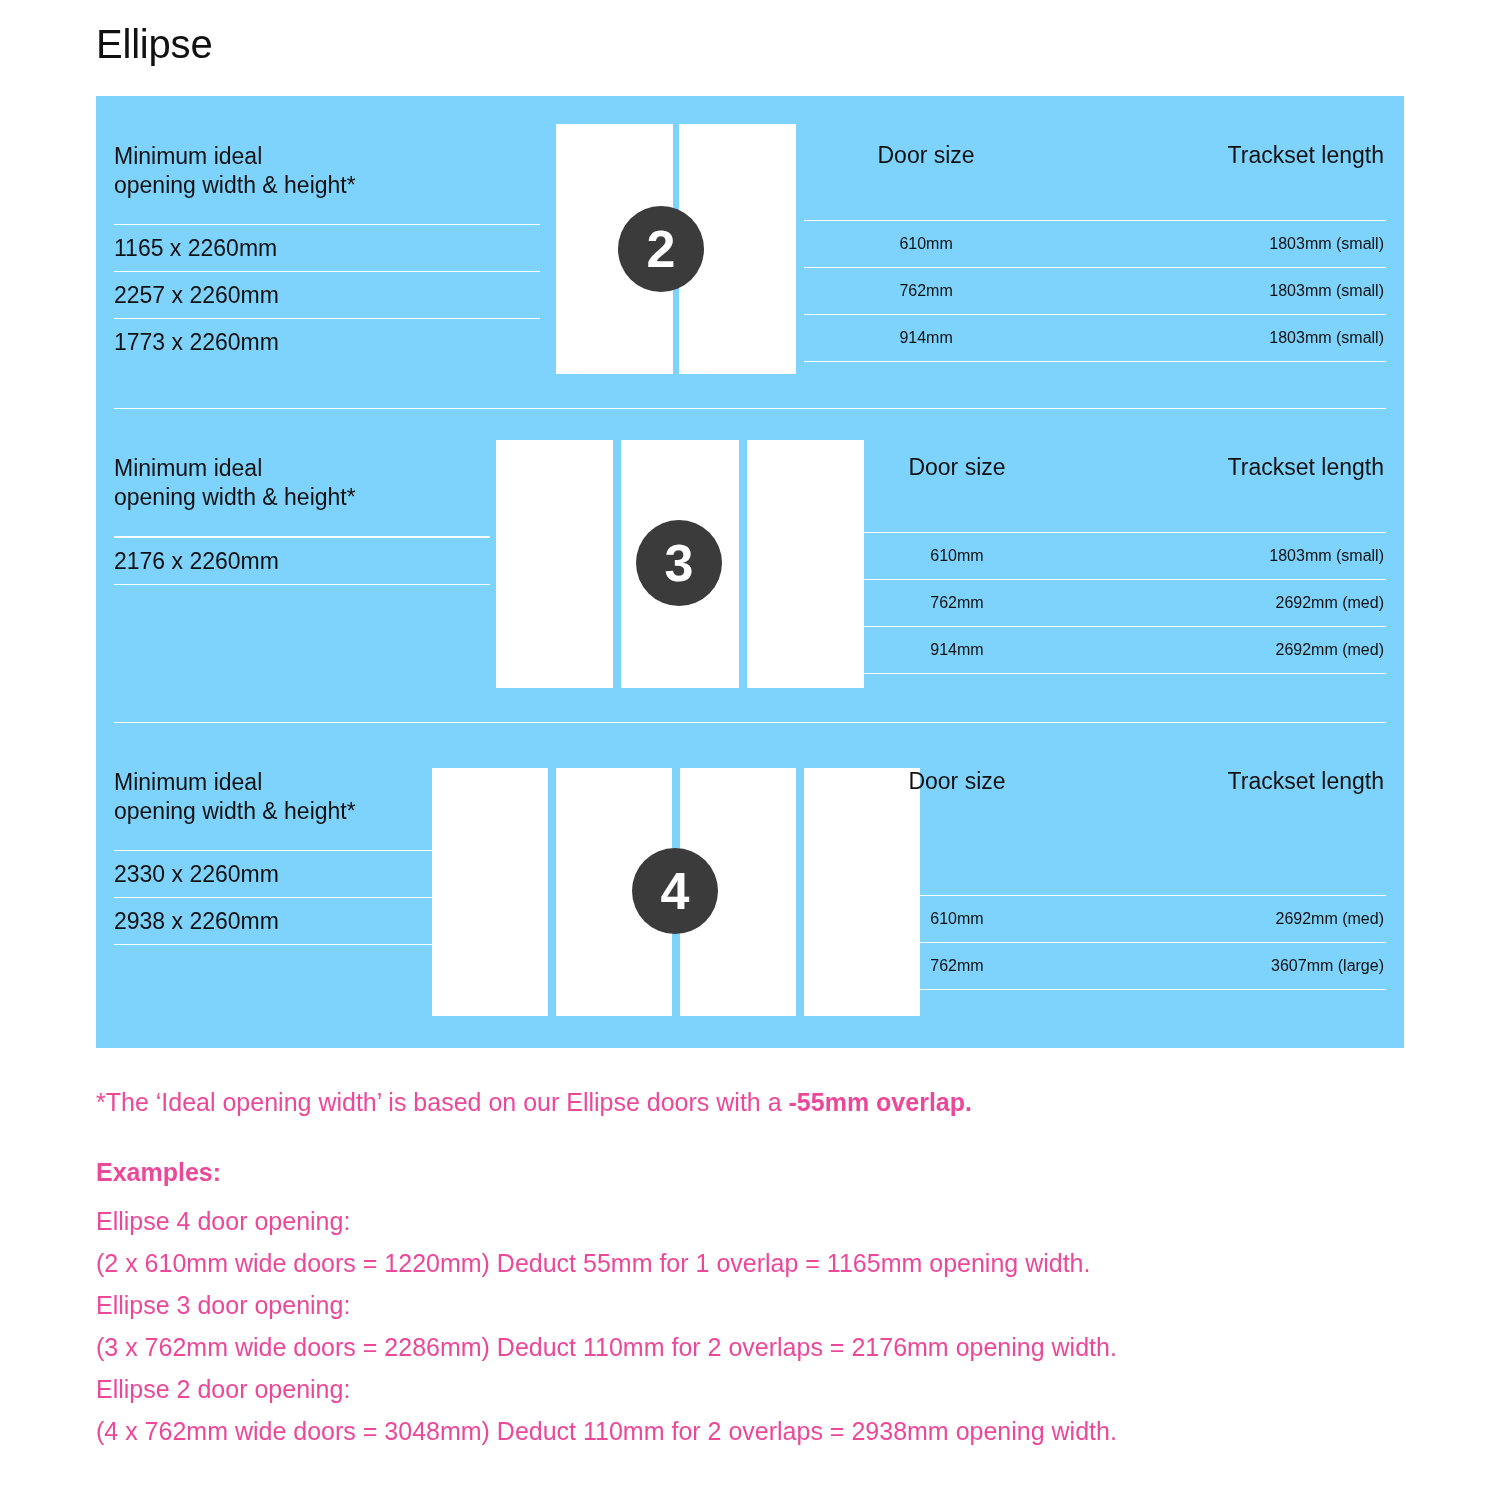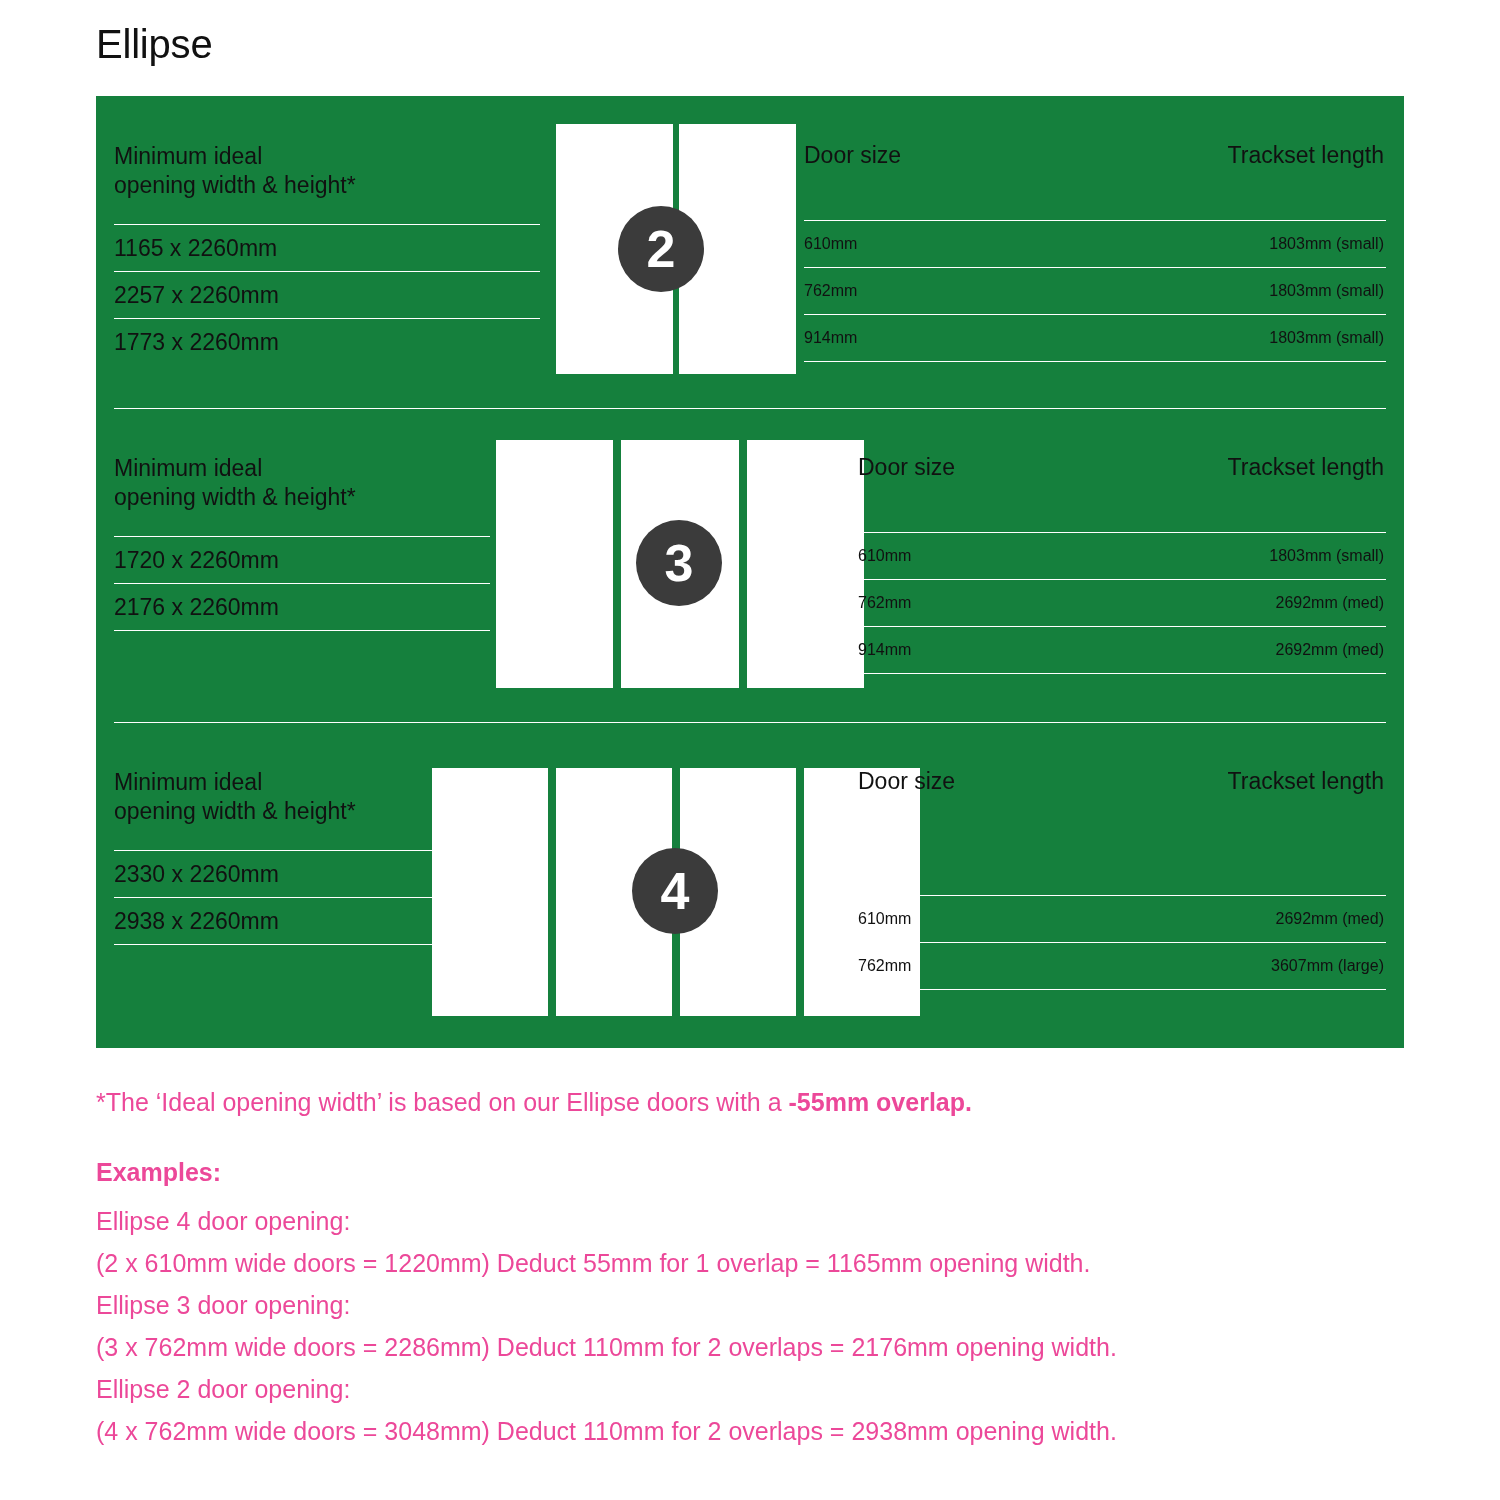--- a/index.html
+++ b/index.html
@@ -21,21 +21,21 @@
     font-size: 40px;
     font-weight: 400;
     letter-spacing: -0.2px;
     color: #111;
   }
   .panel {
     position: absolute;
     left: 96px; top: 96px;
     width: 1308px;
     height: 952px;
-    background: #15803d;
+    background: #7dd3fc;
   }
   .block {
     position: absolute;
     left: 0;
     width: 100%;
   }
   .block-sep {
     position: absolute;
     left: 18px;
     width: 1272px;
@@ -76,21 +76,21 @@
     display: flex;
     font-size: 23px;
     color: #111;
   }
   .rrow {
     display: flex;
     font-size: 16px;
     line-height: 46px;
     color: #111;
   }
-  .c-door  { width: 270px; text-align: left; padding-right: 18px; white-space: nowrap; }
+  .c-door  { width: 270px; text-align: center; padding-right: 18px; white-space: nowrap; }
   .c-track { width: 330px; text-align: right; padding-right: 2px; white-space: nowrap; }
 
   
   .doors {
     position: absolute;
     display: flex;
   }
   .door {
     background: #ffffff;
     height: 100%;
@@ -169,21 +169,20 @@
       </div>
     </div>
 
     <div class="block-sep" style="top:312px;"></div>
 
     <div class="block" style="top:312px;height:312px;">
       <div class="leftcol" style="top:46px;">
         <div class="lead">Minimum ideal
 opening width &amp; height*</div>
         <div class="rowline" style="margin-top:24px;width:376px;"></div>
-        <div class="lrow">1720 x 2260mm</div>
         <div class="rowline" style="width:376px;"></div>
         <div class="lrow">2176 x 2260mm</div>
         <div class="rowline" style="width:376px;"></div>
       </div>
 
       <div class="doors" style="left:400px;top:32px;width:368px;height:248px;gap:8px;">
         <div class="door" style="flex:1"></div>
         <div class="door" style="flex:1"></div>
         <div class="door" style="flex:1"></div>
       </div>

